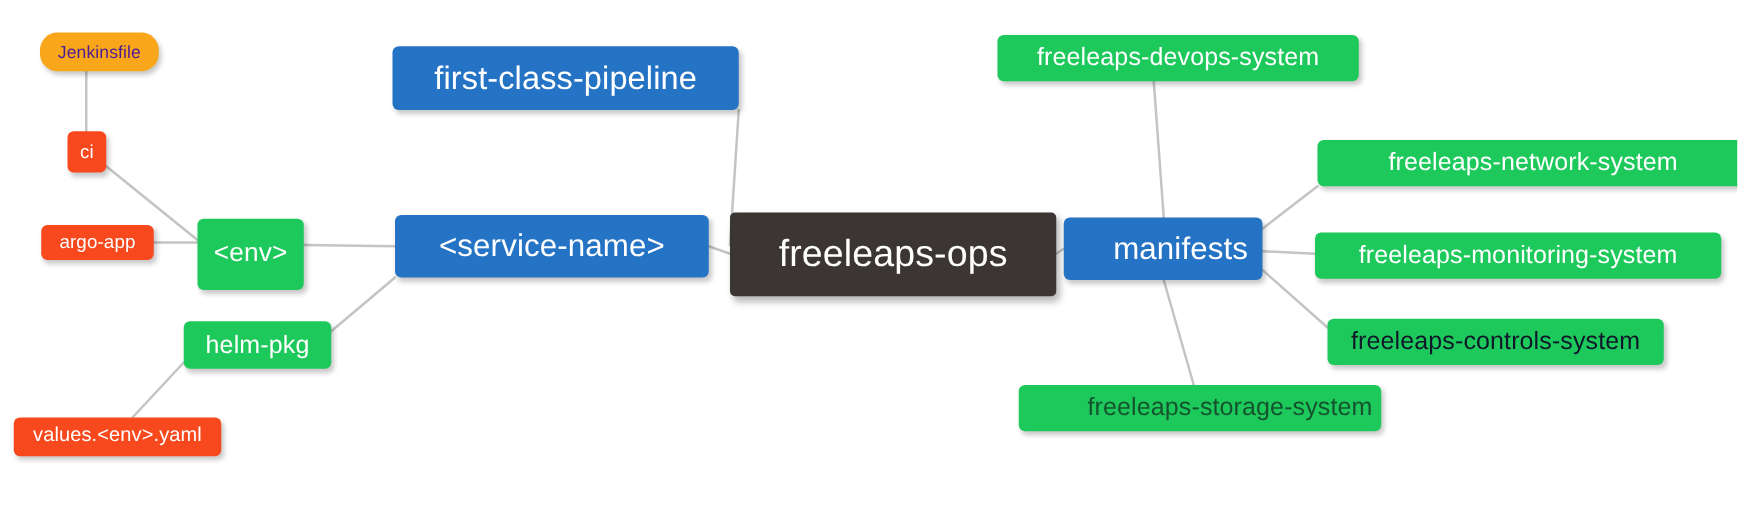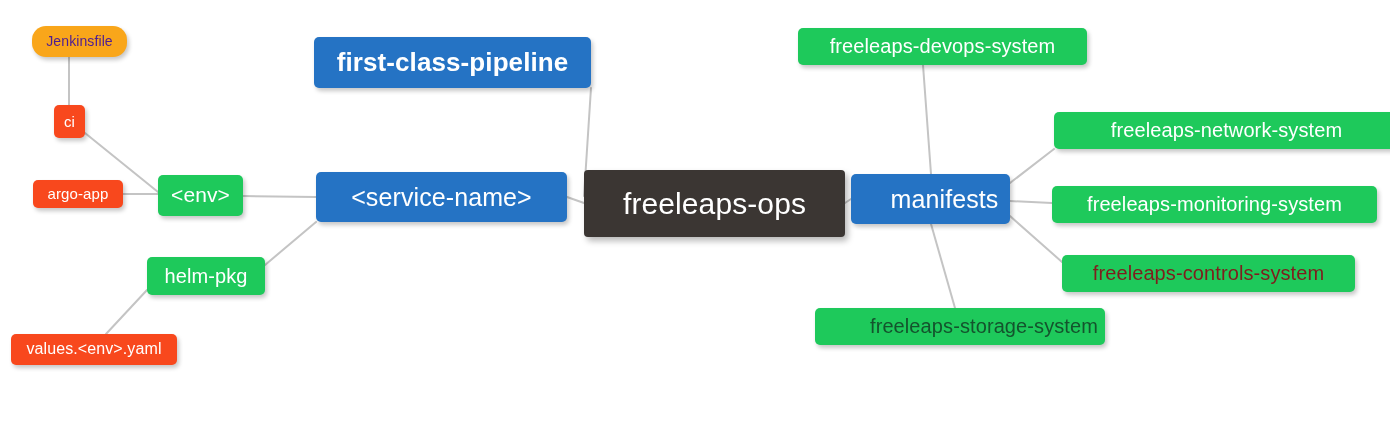--- a/index.html
+++ b/index.html
@@ -64,30 +64,30 @@
       <line x1="931" y1="174" x2="923" y2="65" stroke="#c4c4c4" stroke-width="2" stroke-linecap="round"></line>
       <line x1="1010" y1="183" x2="1054" y2="149" stroke="#c4c4c4" stroke-width="2" stroke-linecap="round"></line>
       <line x1="1010" y1="201" x2="1052" y2="203" stroke="#c4c4c4" stroke-width="2" stroke-linecap="round"></line>
       <line x1="1010" y1="216" x2="1062" y2="262" stroke="#c4c4c4" stroke-width="2" stroke-linecap="round"></line>
       <line x1="931" y1="224" x2="955" y2="308" stroke="#c4c4c4" stroke-width="2" stroke-linecap="round"></line>
     </svg>
   <div id="node-layer">
       <div class="node root" style="left: 584px; top: 170px; width: 261px; height: 67px; background: rgb(59, 54, 51); font-size: 30px; color: rgb(255, 255, 255);">
         <span>freeleaps-ops</span>
       </div>
-      <div class="node" style="left: 314px; top: 37px; width: 277px; height: 51px; background: rgb(37, 115, 196); font-size: 26px; color: rgb(255, 255, 255); font-weight: bold;">
+      <div class="node" style="left: 314px; top: 37px; width: 277px; height: 51px; background: rgb(37, 115, 196); font-size: 26px; color: rgb(255, 255, 255);">
         <span>first-class-pipeline</span>
       </div>
       <div class="node" style="left: 316px; top: 172px; width: 251px; height: 50px; background: rgb(37, 115, 196); font-size: 25px; color: rgb(255, 255, 255);">
         <span>&lt;service-name&gt;</span>
       </div>
       <div class="node" style="left: 851px; top: 174px; width: 159px; height: 50px; background: rgb(37, 115, 196); font-size: 25px; color: rgb(255, 255, 255); padding-left: 28px;">
         <span>manifests</span>
       </div>
-      <div class="node" style="left: 158px; top: 175px; width: 85px; height: 41px; background: rgb(30, 201, 91); font-size: 21px; color: rgb(255, 255, 255);">
+      <div class="node" style="left: 158px; top: 175px; width: 85px; height: 57px; background: rgb(30, 201, 91); font-size: 21px; color: rgb(255, 255, 255);">
         <span>&lt;env&gt;</span>
       </div>
       <div class="node" style="left: 147px; top: 257px; width: 118px; height: 38px; background: rgb(30, 201, 91); font-size: 20px; color: rgb(255, 255, 255);">
         <span>helm-pkg</span>
       </div>
       <div class="node" style="left: 54px; top: 105px; width: 31px; height: 33px; background: rgb(248, 72, 29); font-size: 15px; color: rgb(255, 255, 255);">
         <span>ci</span>
       </div>
       <div class="node" style="left: 32px; top: 26px; width: 95px; height: 31px; background: rgb(249, 166, 26); font-size: 14px; color: #4c1d95; border-radius: 14px;">
         <span>Jenkinsfile</span>
@@ -100,20 +100,20 @@
       </div>
       <div class="node" style="left: 798px; top: 28px; width: 289px; height: 37px; background: rgb(30, 201, 91); font-size: 20px; color: rgb(255, 255, 255);">
         <span>freeleaps-devops-system</span>
       </div>
       <div class="node" style="left: 1054px; top: 112px; width: 345px; height: 37px; background: rgb(30, 201, 91); font-size: 20px; color: rgb(255, 255, 255);">
         <span>freeleaps-network-system</span>
       </div>
       <div class="node" style="left: 1052px; top: 186px; width: 325px; height: 37px; background: rgb(30, 201, 91); font-size: 20px; color: rgb(255, 255, 255);">
         <span>freeleaps-monitoring-system</span>
       </div>
-      <div class="node" style="left: 1062px; top: 255px; width: 293px; height: 37px; background: rgb(30, 201, 91); font-size: 20px; color: #7f1d1d;">
+      <div class="node" style="left: 1062px; top: 255px; width: 269px; height: 37px; background: rgb(30, 201, 91); font-size: 20px; color: #0f172a;">
         <span>freeleaps-controls-system</span>
       </div>
       <div class="node" style="left: 815px; top: 308px; width: 290px; height: 37px; background: rgb(30, 201, 91); font-size: 20px; color: #14532d; padding-left: 48px;">
         <span>freeleaps-storage-system</span>
       </div>
     </div>
 </div>
 
 </body></html>

